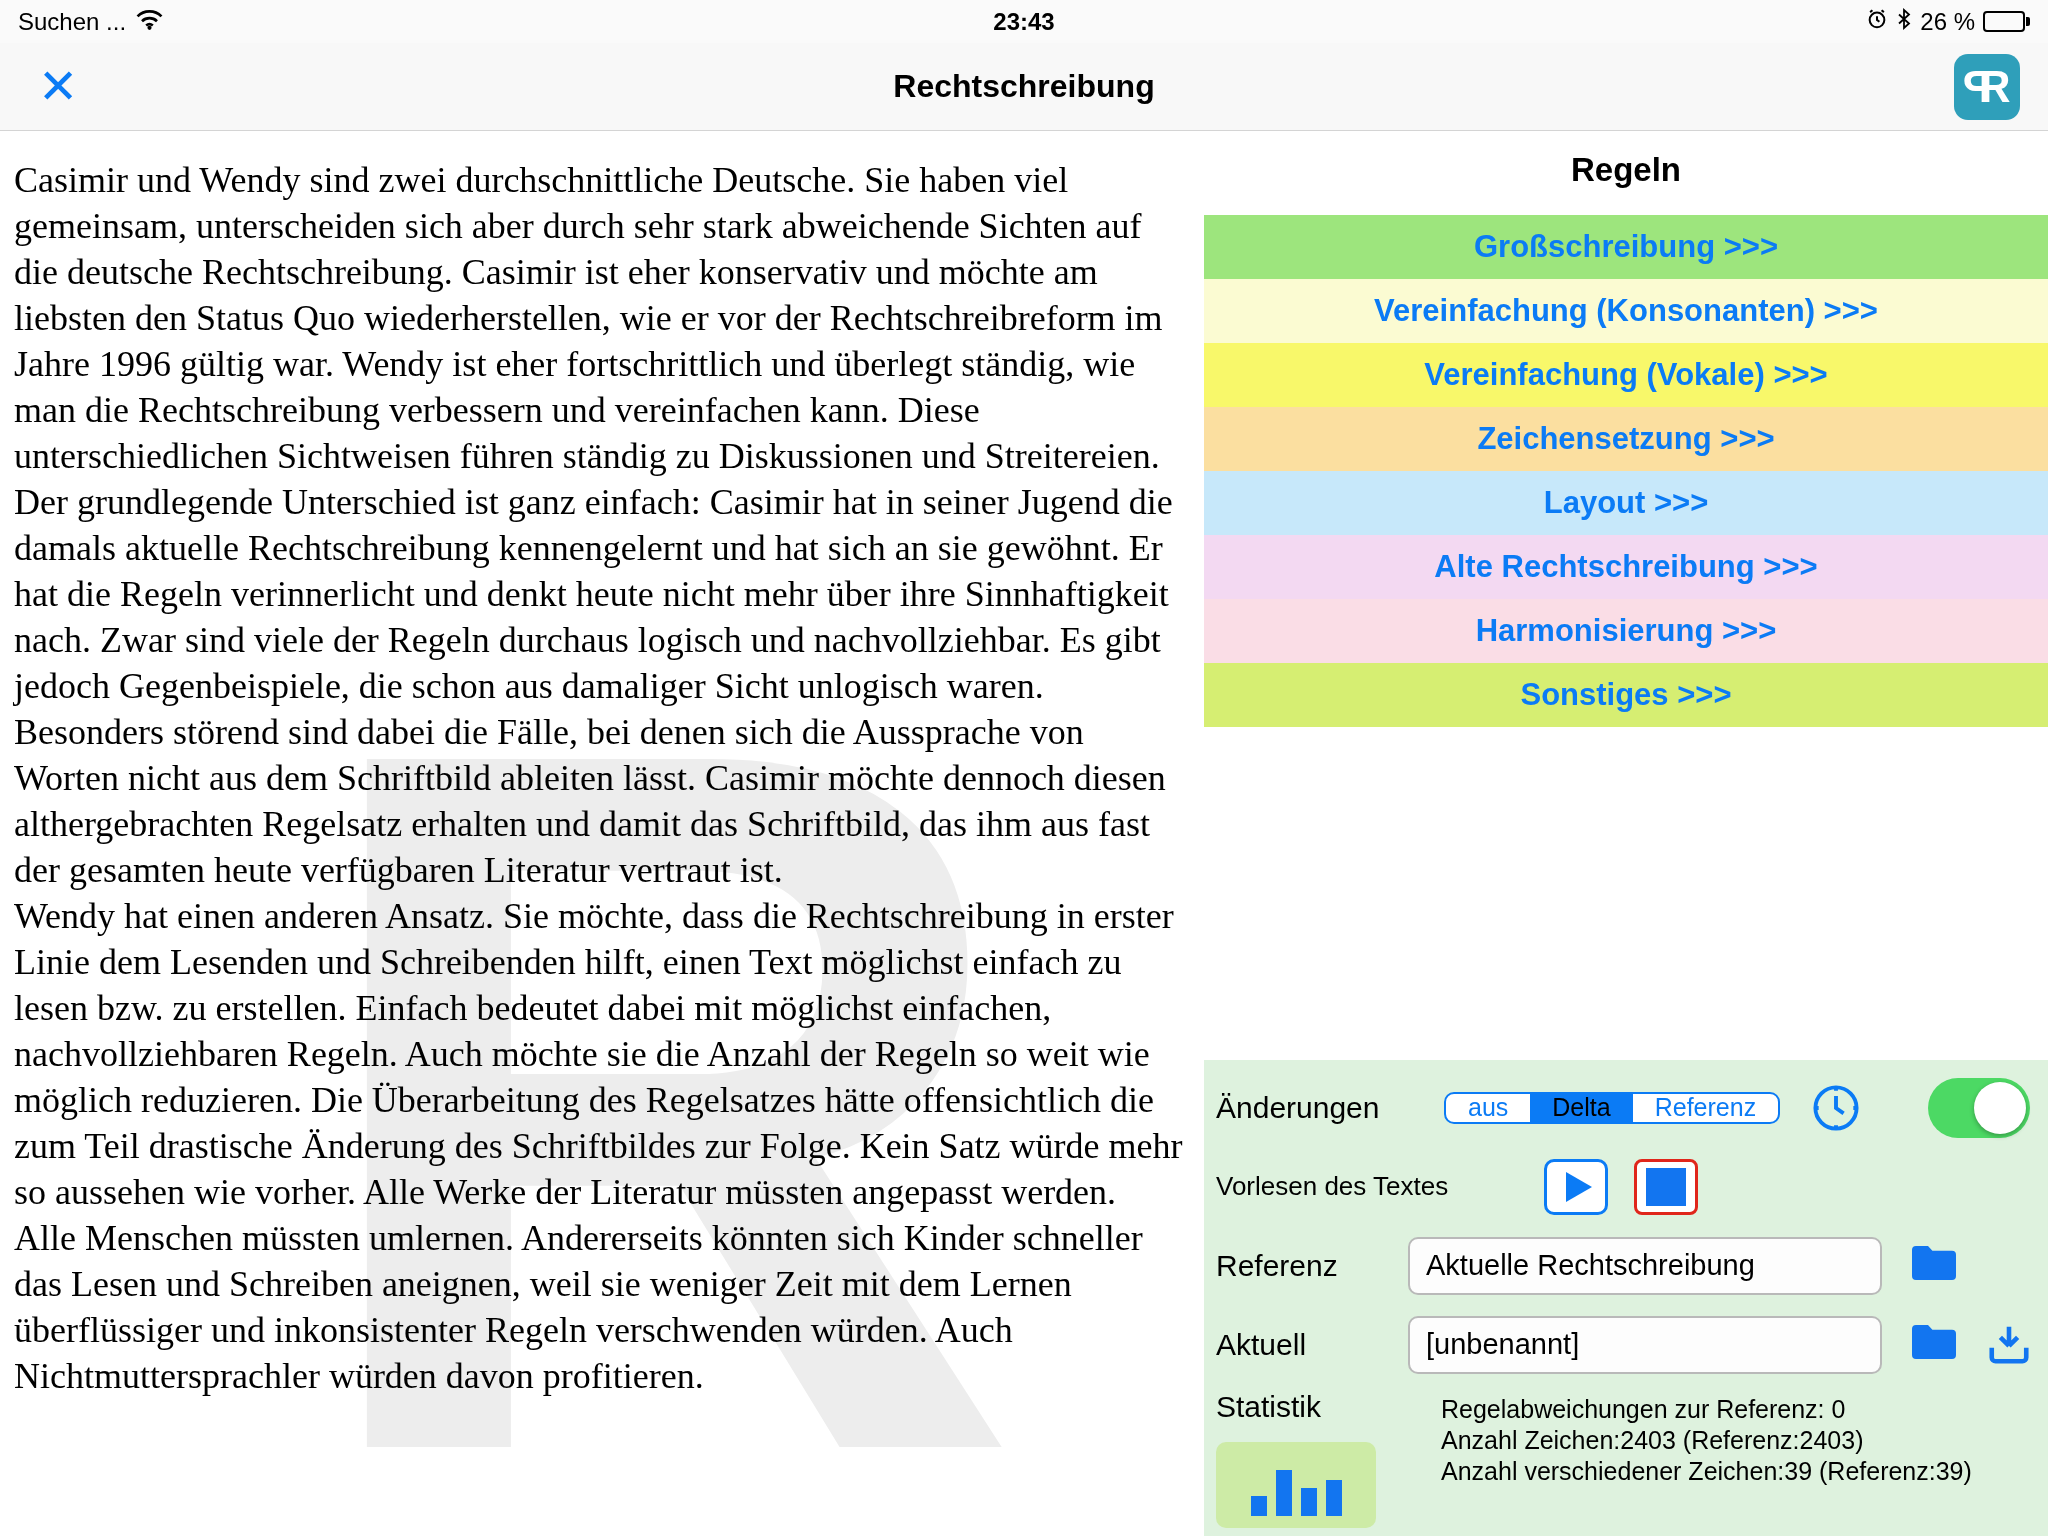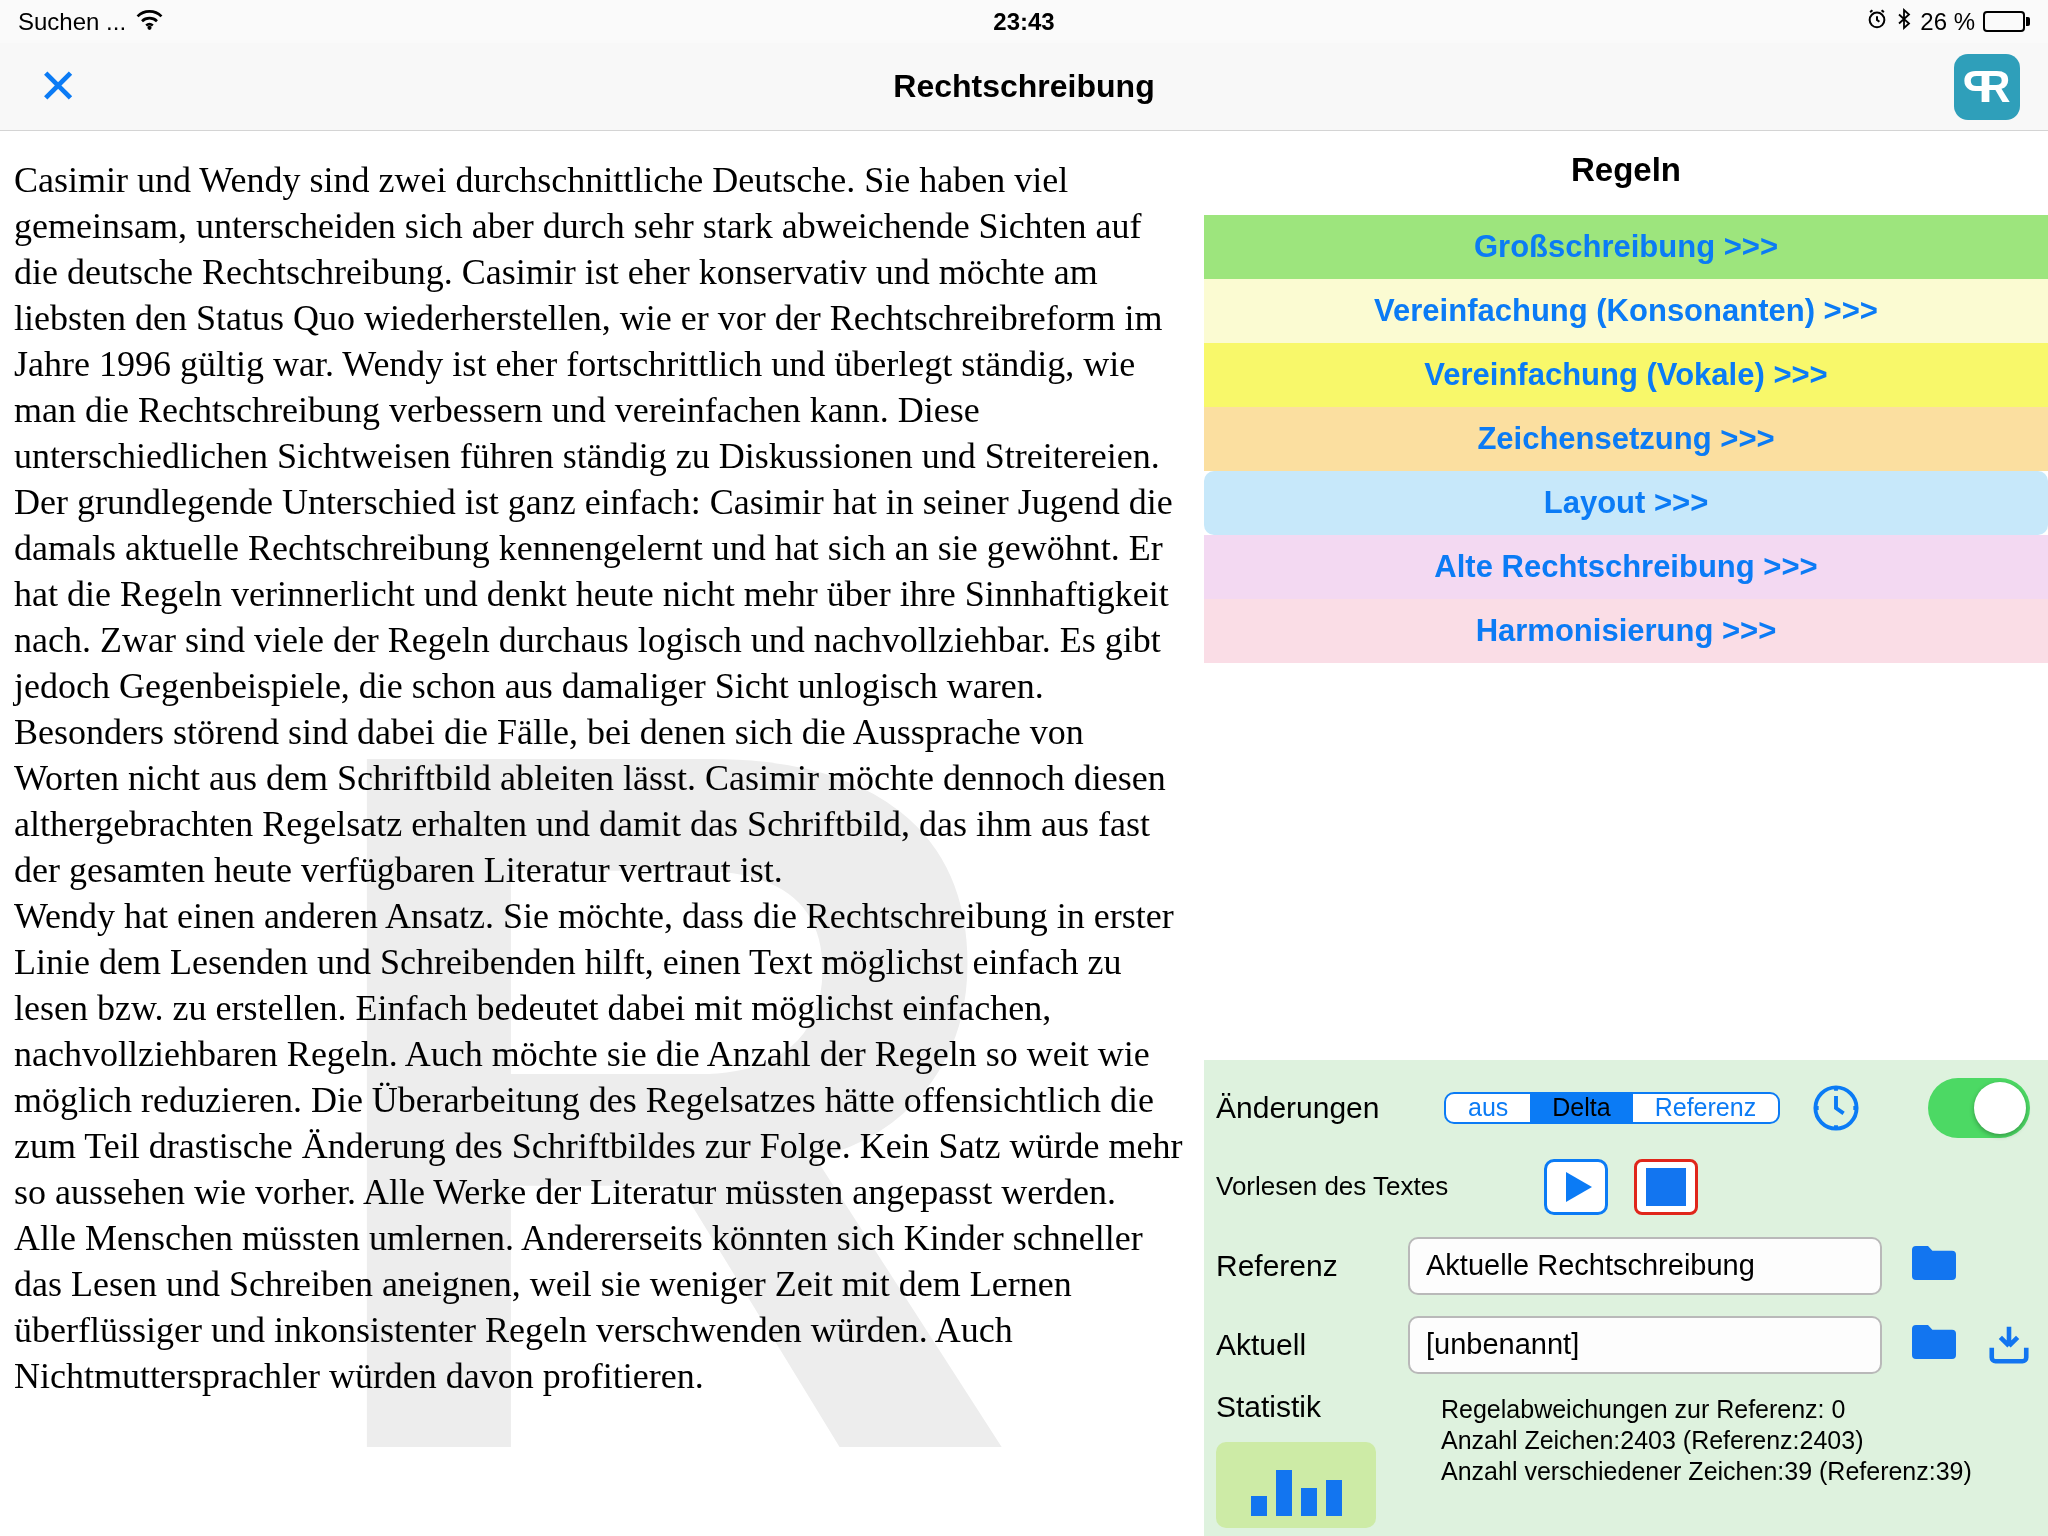--- a/index.html
+++ b/index.html
@@ -136,23 +136,24 @@
   </div>
 
   <div class="side">
     <div class="rules-title">Regeln</div>
 
     <div class="rules-list">
       <div class="rule-row" style="background-color: rgb(157, 229, 125);">Großschreibung &gt;&gt;&gt;</div>
       <div class="rule-row" style="background-color: rgb(251, 251, 210);">Vereinfachung (Konsonanten) &gt;&gt;&gt;</div>
       <div class="rule-row" style="background-color: rgb(248, 248, 106);">Vereinfachung (Vokale) &gt;&gt;&gt;</div>
       <div class="rule-row" style="background-color: rgb(251, 223, 160);">Zeichensetzung &gt;&gt;&gt;</div>
-      <div class="rule-row" style="background-color: rgb(199, 232, 250); border-radius: 10px;">Layout &gt;&gt;&gt;</div>
+      <div class="rule-row" style="background-color: rgb(199, 232, 250);">Layout &gt;&gt;&gt;</div>
       <div class="rule-row" style="background-color: rgb(243, 217, 242);">Alte Rechtschreibung &gt;&gt;&gt;</div>
       <div class="rule-row" style="background-color: rgb(250, 221, 230);">Harmonisierung &gt;&gt;&gt;</div>
+      <div class="rule-row" style="background-color: rgb(214, 238, 114);">Sonstiges &gt;&gt;&gt;</div>
     </div>
 
     <div class="control-panel" style="background-color: rgb(222, 242, 222);">
 
       <div class="cp-row">
         <div class="cp-label">Änderungen</div>
         <div class="segmented">
           <div class="segment">aus</div>
           <div class="segment selected">Delta</div>
           <div class="segment">Referenz</div>

